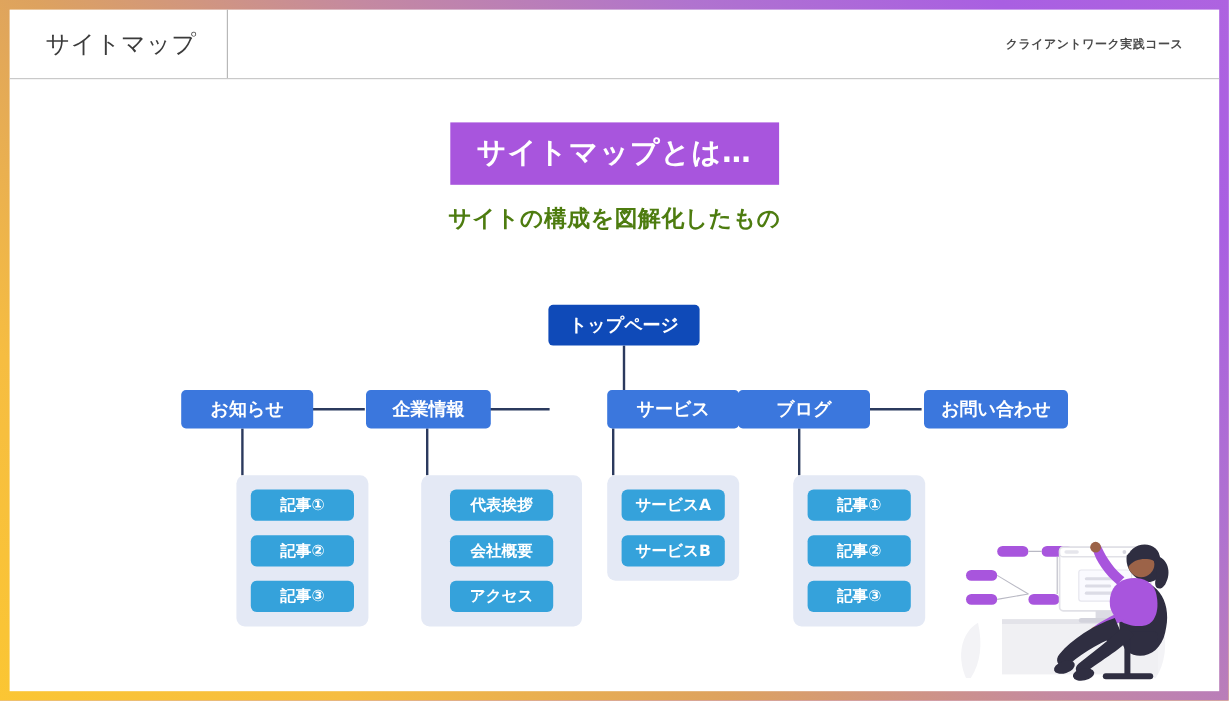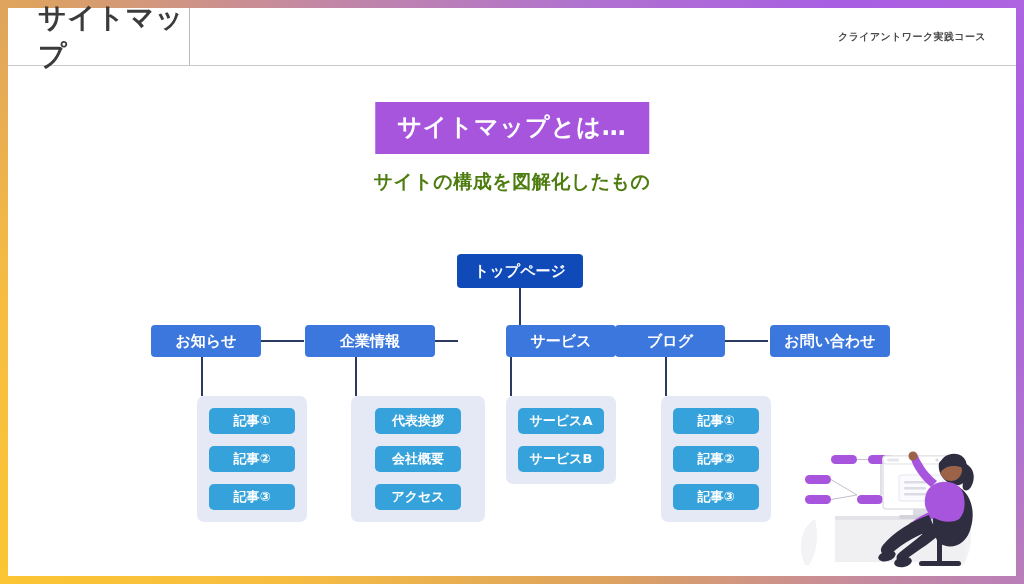--- a/index.html
+++ b/index.html
@@ -37,22 +37,22 @@
     align-items: stretch;
   }
   .header-left {
     width: 182px;
     display: flex;
     align-items: center;
     padding-left: 30px;
     border-right: 1px solid #b8b8b8;
   }
   .header-left-text {
-    font-size: 28px;
-    font-weight: bold;
+    font-size: 20px;
+    font-weight: normal;
     color: #3b3b3b;
     letter-spacing: 0.5px;
   }
   .header-right {
     flex: 1;
     display: flex;
     align-items: center;
     justify-content: flex-end;
     padding-right: 30px;
   }
@@ -209,21 +209,21 @@
           </g>
         </svg>
 
         <div class="node node-root">
           <span>トップページ</span>
         </div>
 
         <div class="node node-l2" style="left:143px; width:110px;">
           <span>お知らせ</span>
         </div>
-        <div class="node node-l2" style="left:297px; width:130px;">
+        <div class="node node-l2" style="left:297px; width:104px;">
           <span>企業情報</span>
         </div>
         <div class="node node-l2" style="left:452px; width:110px;margin-left:46px;">
           <span>サービス</span>
         </div>
         <div class="node node-l2" style="left:607px; width:110px;">
           <span>ブログ</span>
         </div>
         <div class="node node-l2" style="left:762px; width:120px;">
           <span>お問い合わせ</span>

